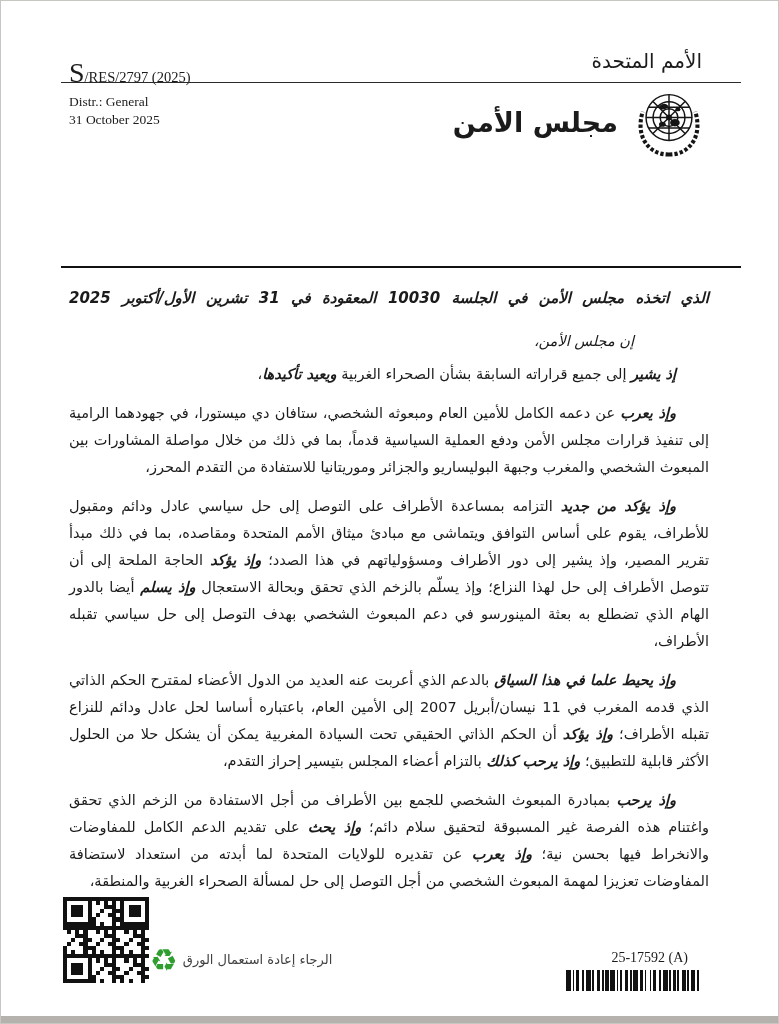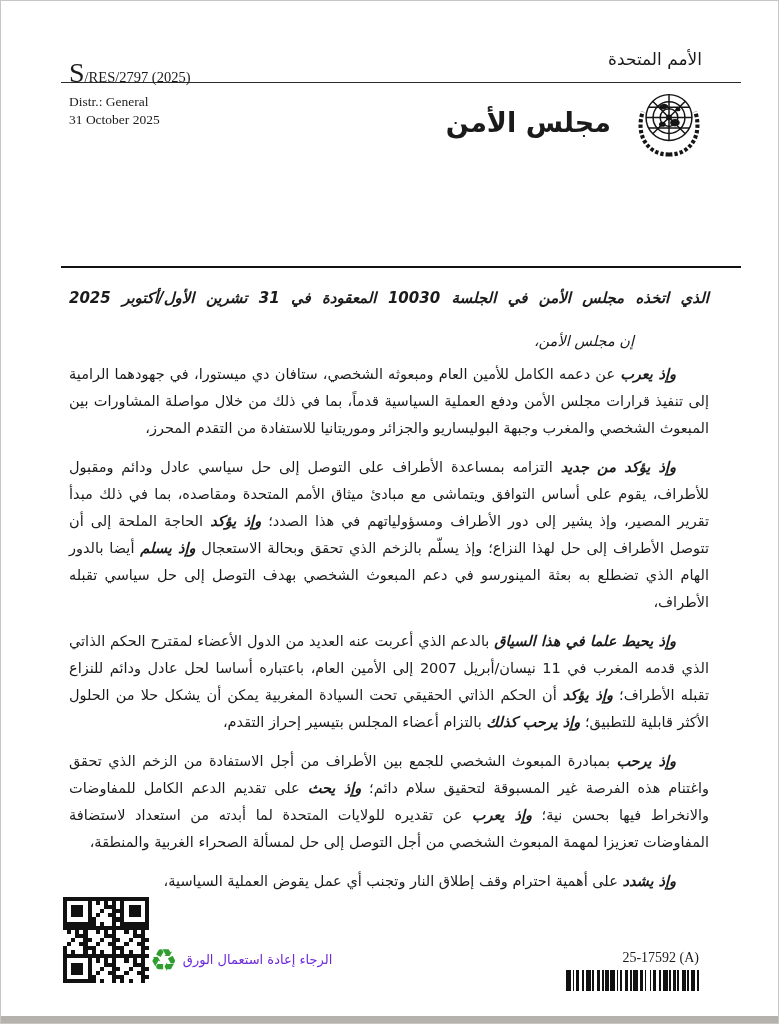--- a/index.html
+++ b/index.html
@@ -15,34 +15,34 @@
   
   .doc-symbol {
     position: absolute; left: 68px; top: 58px;
     font-family: "Liberation Serif", "DejaVu Serif", serif;
     white-space: nowrap;
   }
   .doc-symbol .big  { font-size: 28px; line-height: 28px; }
   .doc-symbol .rest { font-size: 14.5px; }
   .un-name-ar {
     position: absolute; right: 76px; top: 48px;
-    font-size: 17px; direction: rtl;
+    font-size: 20px; direction: rtl;
   }
   .rule-thin {
     position: absolute; left: 60px; right: 37px; top: 81px;
     border-top: 1.5px solid #2a2a2a;
   }
   .distr-block {
     position: absolute; left: 68px; top: 92px;
     font-family: "Liberation Serif", "DejaVu Serif", serif;
     font-size: 13.5px; line-height: 18px;
   }
   .organ-row {
     position: absolute; right: 72px; top: 84px;
-    display: flex; align-items: center; gap: 21px;
+    display: flex; align-items: center; gap: 14px;
   }
   .organ-name { font-size: 27px; font-weight: bold; direction: rtl; }
   .emblem { width: 74px; height: 74px; }
   
   .rule-thick {
     position: absolute; left: 60px; right: 37px; top: 265px;
     border-top: 2.5px solid #111;
   }
   .content {
     position: absolute; left: 68px; right: 69px; top: 277px;
@@ -72,21 +72,21 @@
     position: absolute; left: 62px; top: 896px;
     width: 86px; height: 86px;
   }
   .recycle-row {
     position: absolute; left: 149px; top: 944px;
     display: flex; align-items: center; gap: 5px;
   }
   .recycle-glyph { font-size: 31px; line-height: 31px; }
   .recycle-text  { font-size: 13px; direction: rtl; padding-bottom: 3px; }
   .job-number {
-    position: absolute; right: 79px; top: 949px;
+    position: absolute; right: 90px; top: 949px;
     font-family: "Liberation Serif", "DejaVu Serif", serif;
     font-size: 14px;
   }
   .barcode {
     position: absolute; right: 76px; top: 969px;
     width: 136px; height: 21px;
   }
   .bottom-strip {
     position: absolute; left: 0; right: 0; bottom: 0;
     height: 7px; background: #b5b2ad;
@@ -135,25 +135,25 @@
     </g>
   </svg>
 </div>
 
 <div class="rule-thick"></div>
 
 <div class="content">
   <div class="res-subtitle">الذي اتخذه مجلس الأمن في الجلسة 10030 المعقودة في 31 تشرين الأول/أكتوبر 2025</div>
   <div class="preamble-open">إن مجلس الأمن،</div>
   <div>
+      <p class="para"><span class="bi">إذ يشير</span><span> إلى جميع قراراته السابقة بشأن الصحراء الغربية </span><span class="bi">ويعيد تأكيدها</span><span>،</span></p>
       <p class="para"><span class="bi">وإذ يعرب</span><span> عن دعمه الكامل للأمين العام ومبعوثه الشخصي، ستافان دي ميستورا، في جهودهما الرامية إلى تنفيذ قرارات مجلس الأمن ودفع العملية السياسية قدماً، بما في ذلك من خلال مواصلة المشاورات بين المبعوث الشخصي والمغرب وجبهة البوليساريو والجزائر وموريتانيا للاستفادة من التقدم المحرز،</span></p>
       <p class="para"><span class="bi">وإذ يؤكد من جديد</span><span> التزامه بمساعدة الأطراف على التوصل إلى حل سياسي عادل ودائم ومقبول للأطراف، يقوم على أساس التوافق ويتماشى مع مبادئ ميثاق الأمم المتحدة ومقاصده، بما في ذلك مبدأ تقرير المصير، وإذ يشير إلى دور الأطراف ومسؤولياتهم في هذا الصدد؛ </span><span class="bi">وإذ يؤكد</span><span> الحاجة الملحة إلى أن تتوصل الأطراف إلى حل لهذا النزاع؛ وإذ يسلّم بالزخم الذي تحقق وبحالة الاستعجال </span><span class="bi">وإذ يسلم</span><span> أيضا بالدور الهام الذي تضطلع به بعثة المينورسو في دعم المبعوث الشخصي بهدف التوصل إلى حل سياسي تقبله الأطراف،</span></p>
       <p class="para"><span class="bi">وإذ يحيط علما في هذا السياق</span><span> بالدعم الذي أعربت عنه العديد من الدول الأعضاء لمقترح الحكم الذاتي الذي قدمه المغرب في 11 نيسان/أبريل 2007 إلى الأمين العام، باعتباره أساسا لحل عادل ودائم للنزاع تقبله الأطراف؛ </span><span class="bi">وإذ يؤكد</span><span> أن الحكم الذاتي الحقيقي تحت السيادة المغربية يمكن أن يشكل حلا من الحلول الأكثر قابلية للتطبيق؛ </span><span class="bi">وإذ يرحب كذلك</span><span> بالتزام أعضاء المجلس بتيسير إحراز التقدم،</span></p>
       <p class="para"><span class="bi">وإذ يرحب</span><span> بمبادرة المبعوث الشخصي للجمع بين الأطراف من أجل الاستفادة من الزخم الذي تحقق واغتنام هذه الفرصة غير المسبوقة لتحقيق سلام دائم؛ </span><span class="bi">وإذ يحث</span><span> على تقديم الدعم الكامل للمفاوضات والانخراط فيها بحسن نية؛ </span><span class="bi">وإذ يعرب</span><span> عن تقديره للولايات المتحدة لما أبدته من استعداد لاستضافة المفاوضات تعزيزا لمهمة المبعوث الشخصي من أجل التوصل إلى حل لمسألة الصحراء الغربية والمنطقة،</span></p>
-      <p class="para"><span class="bi">وإذ يشدد</span><span> على أهمية احترام وقف إطلاق النار وتجنب أي عمل يقوض العملية السياسية،</span></p>
     </div>
 </div>
 
 <svg class="qr" id="qr-svg" viewBox="0 0 84 84" shape-rendering="crispEdges">
     <g fill="#111">
       <rect x="0" y="0" width="4" height="4"></rect>
       <rect x="4" y="0" width="4" height="4"></rect>
       <rect x="8" y="0" width="4" height="4"></rect>
       <rect x="12" y="0" width="4" height="4"></rect>
       <rect x="16" y="0" width="4" height="4"></rect>
@@ -399,21 +399,21 @@
       <rect x="36" y="80" width="4" height="4"></rect>
       <rect x="48" y="80" width="4" height="4"></rect>
       <rect x="56" y="80" width="4" height="4"></rect>
       <rect x="64" y="80" width="4" height="4"></rect>
       <rect x="76" y="80" width="4" height="4"></rect>
     </g>
   </svg>
 
 <div class="recycle-row">
   <span class="recycle-glyph" style="color: rgb(47, 158, 47);">♻</span>
-  <span class="recycle-text" style="color: #6d28d9;">الرجاء إعادة استعمال الورق</span>
+  <span class="recycle-text" style="color: #404040;">الرجاء إعادة استعمال الورق</span>
 </div>
 
 <div class="job-number">25-17592 (A)</div>
 
 <svg class="barcode" id="barcode-svg" preserveAspectRatio="none" shape-rendering="crispEdges" viewBox="0 0 83 21">
     <rect x="0" y="0" width="3" height="21" fill="#111"></rect>
     <rect x="4" y="0" width="1" height="21" fill="#111"></rect>
     <rect x="6" y="0" width="2" height="21" fill="#111"></rect>
     <rect x="10" y="0" width="1" height="21" fill="#111"></rect>
     <rect x="12" y="0" width="3" height="21" fill="#111"></rect>

